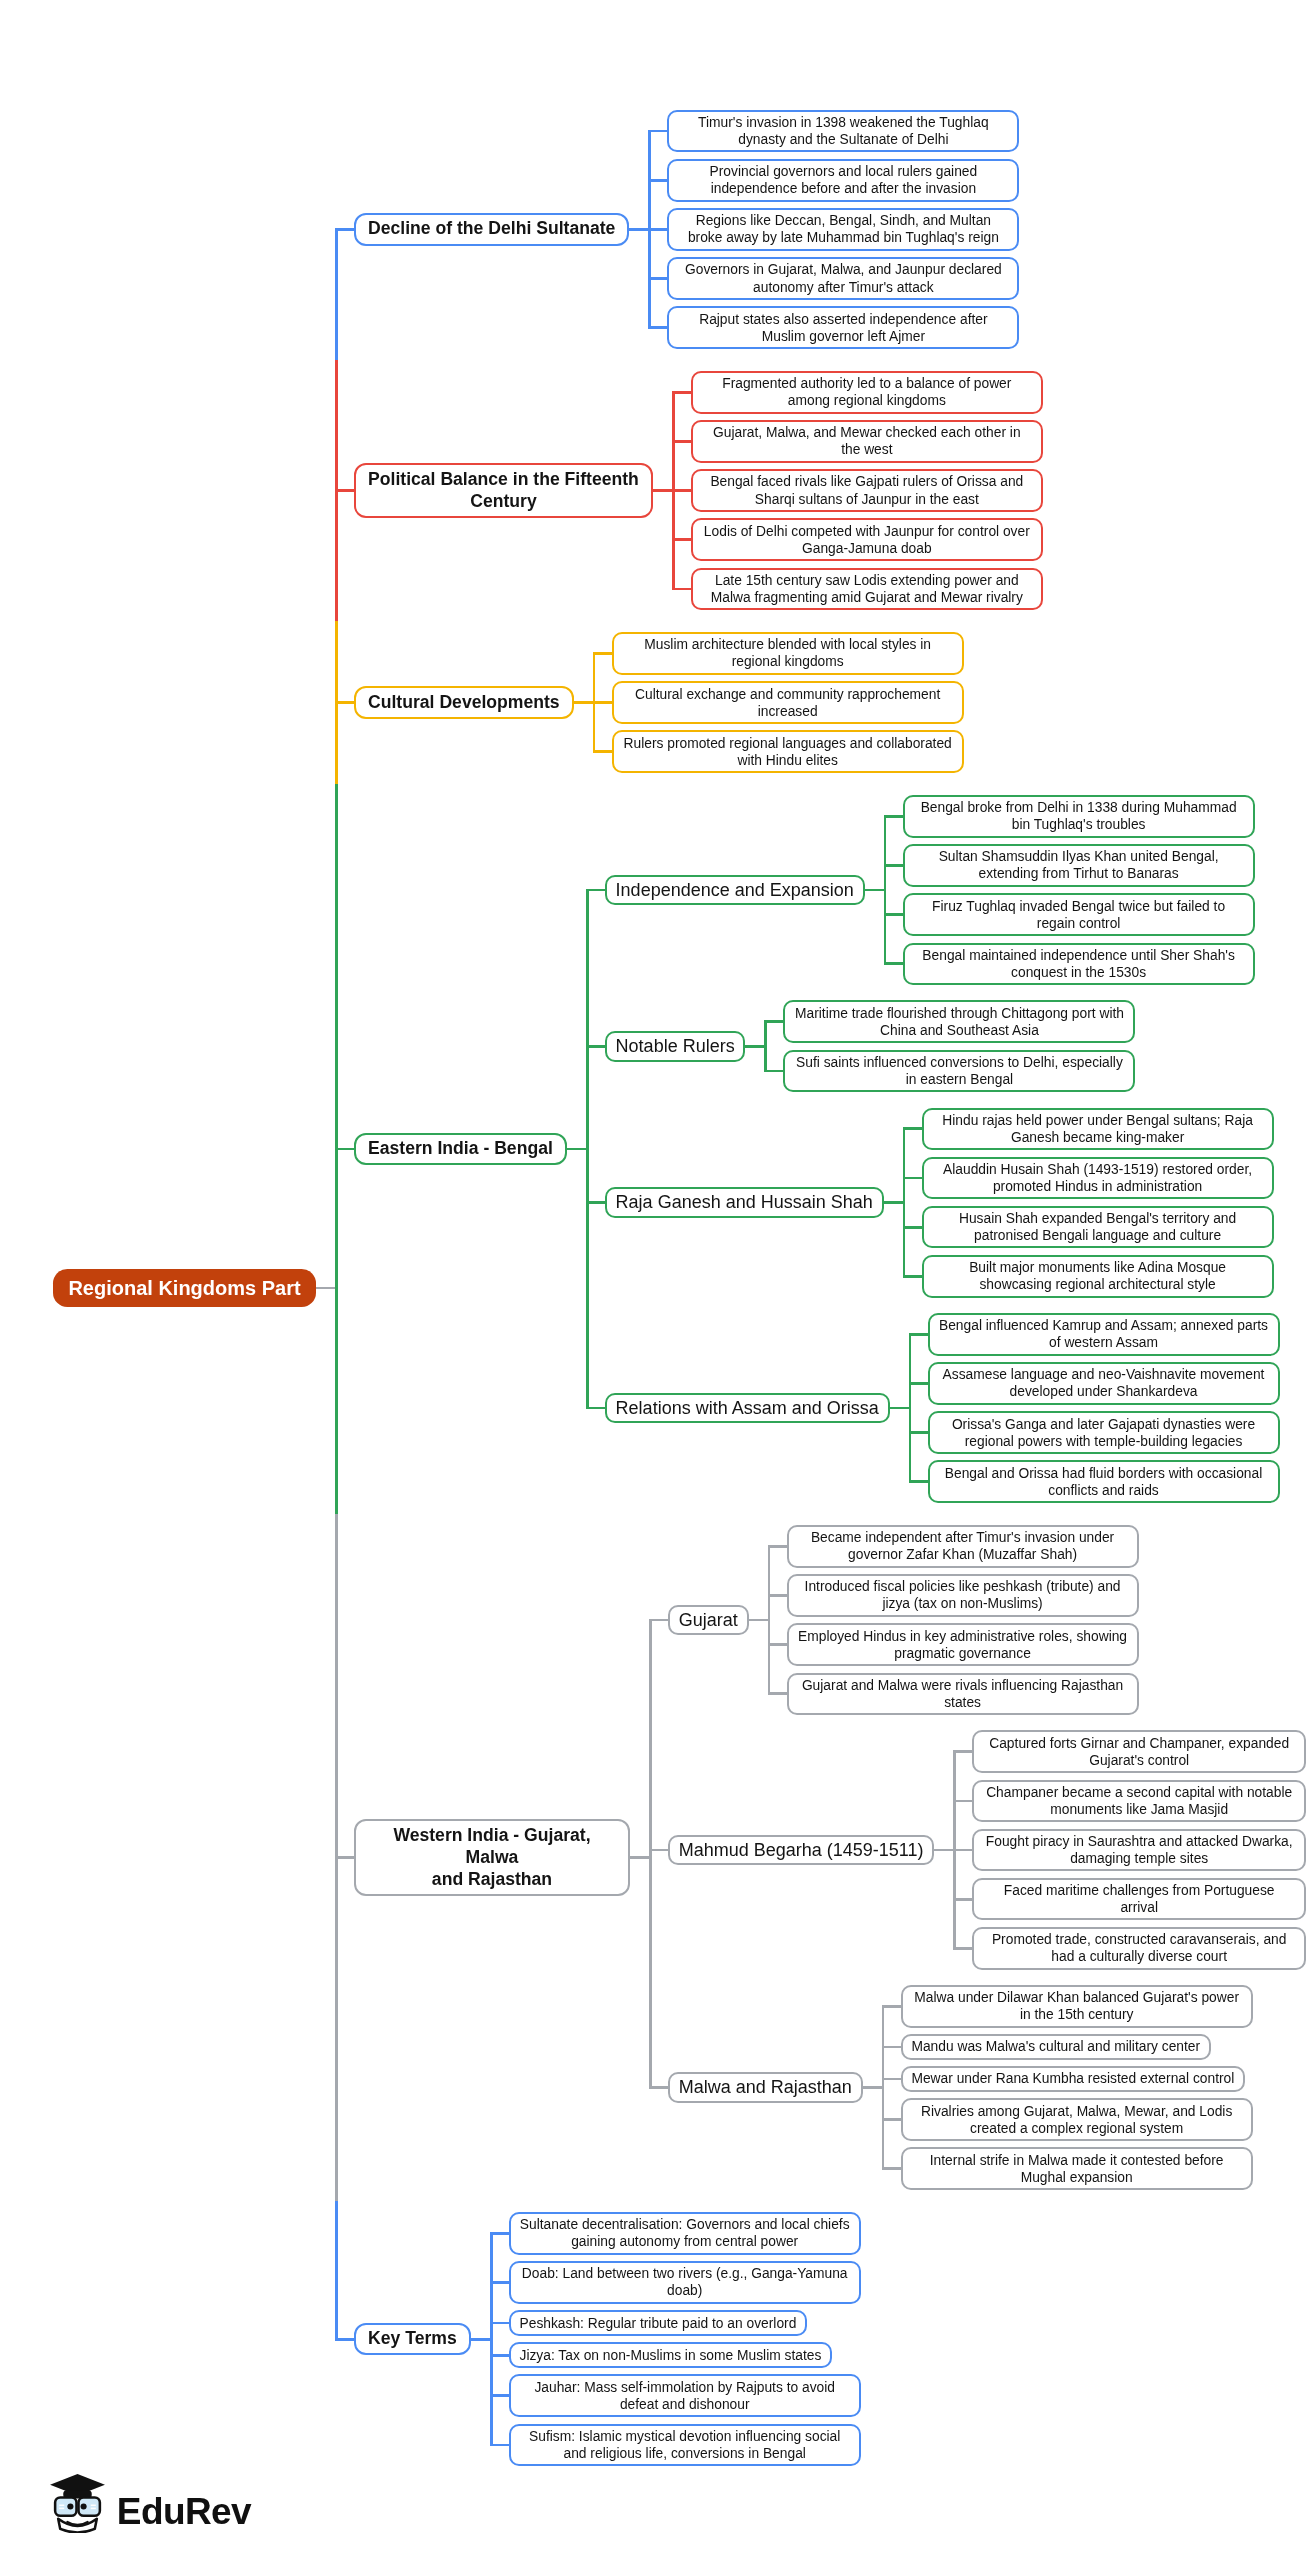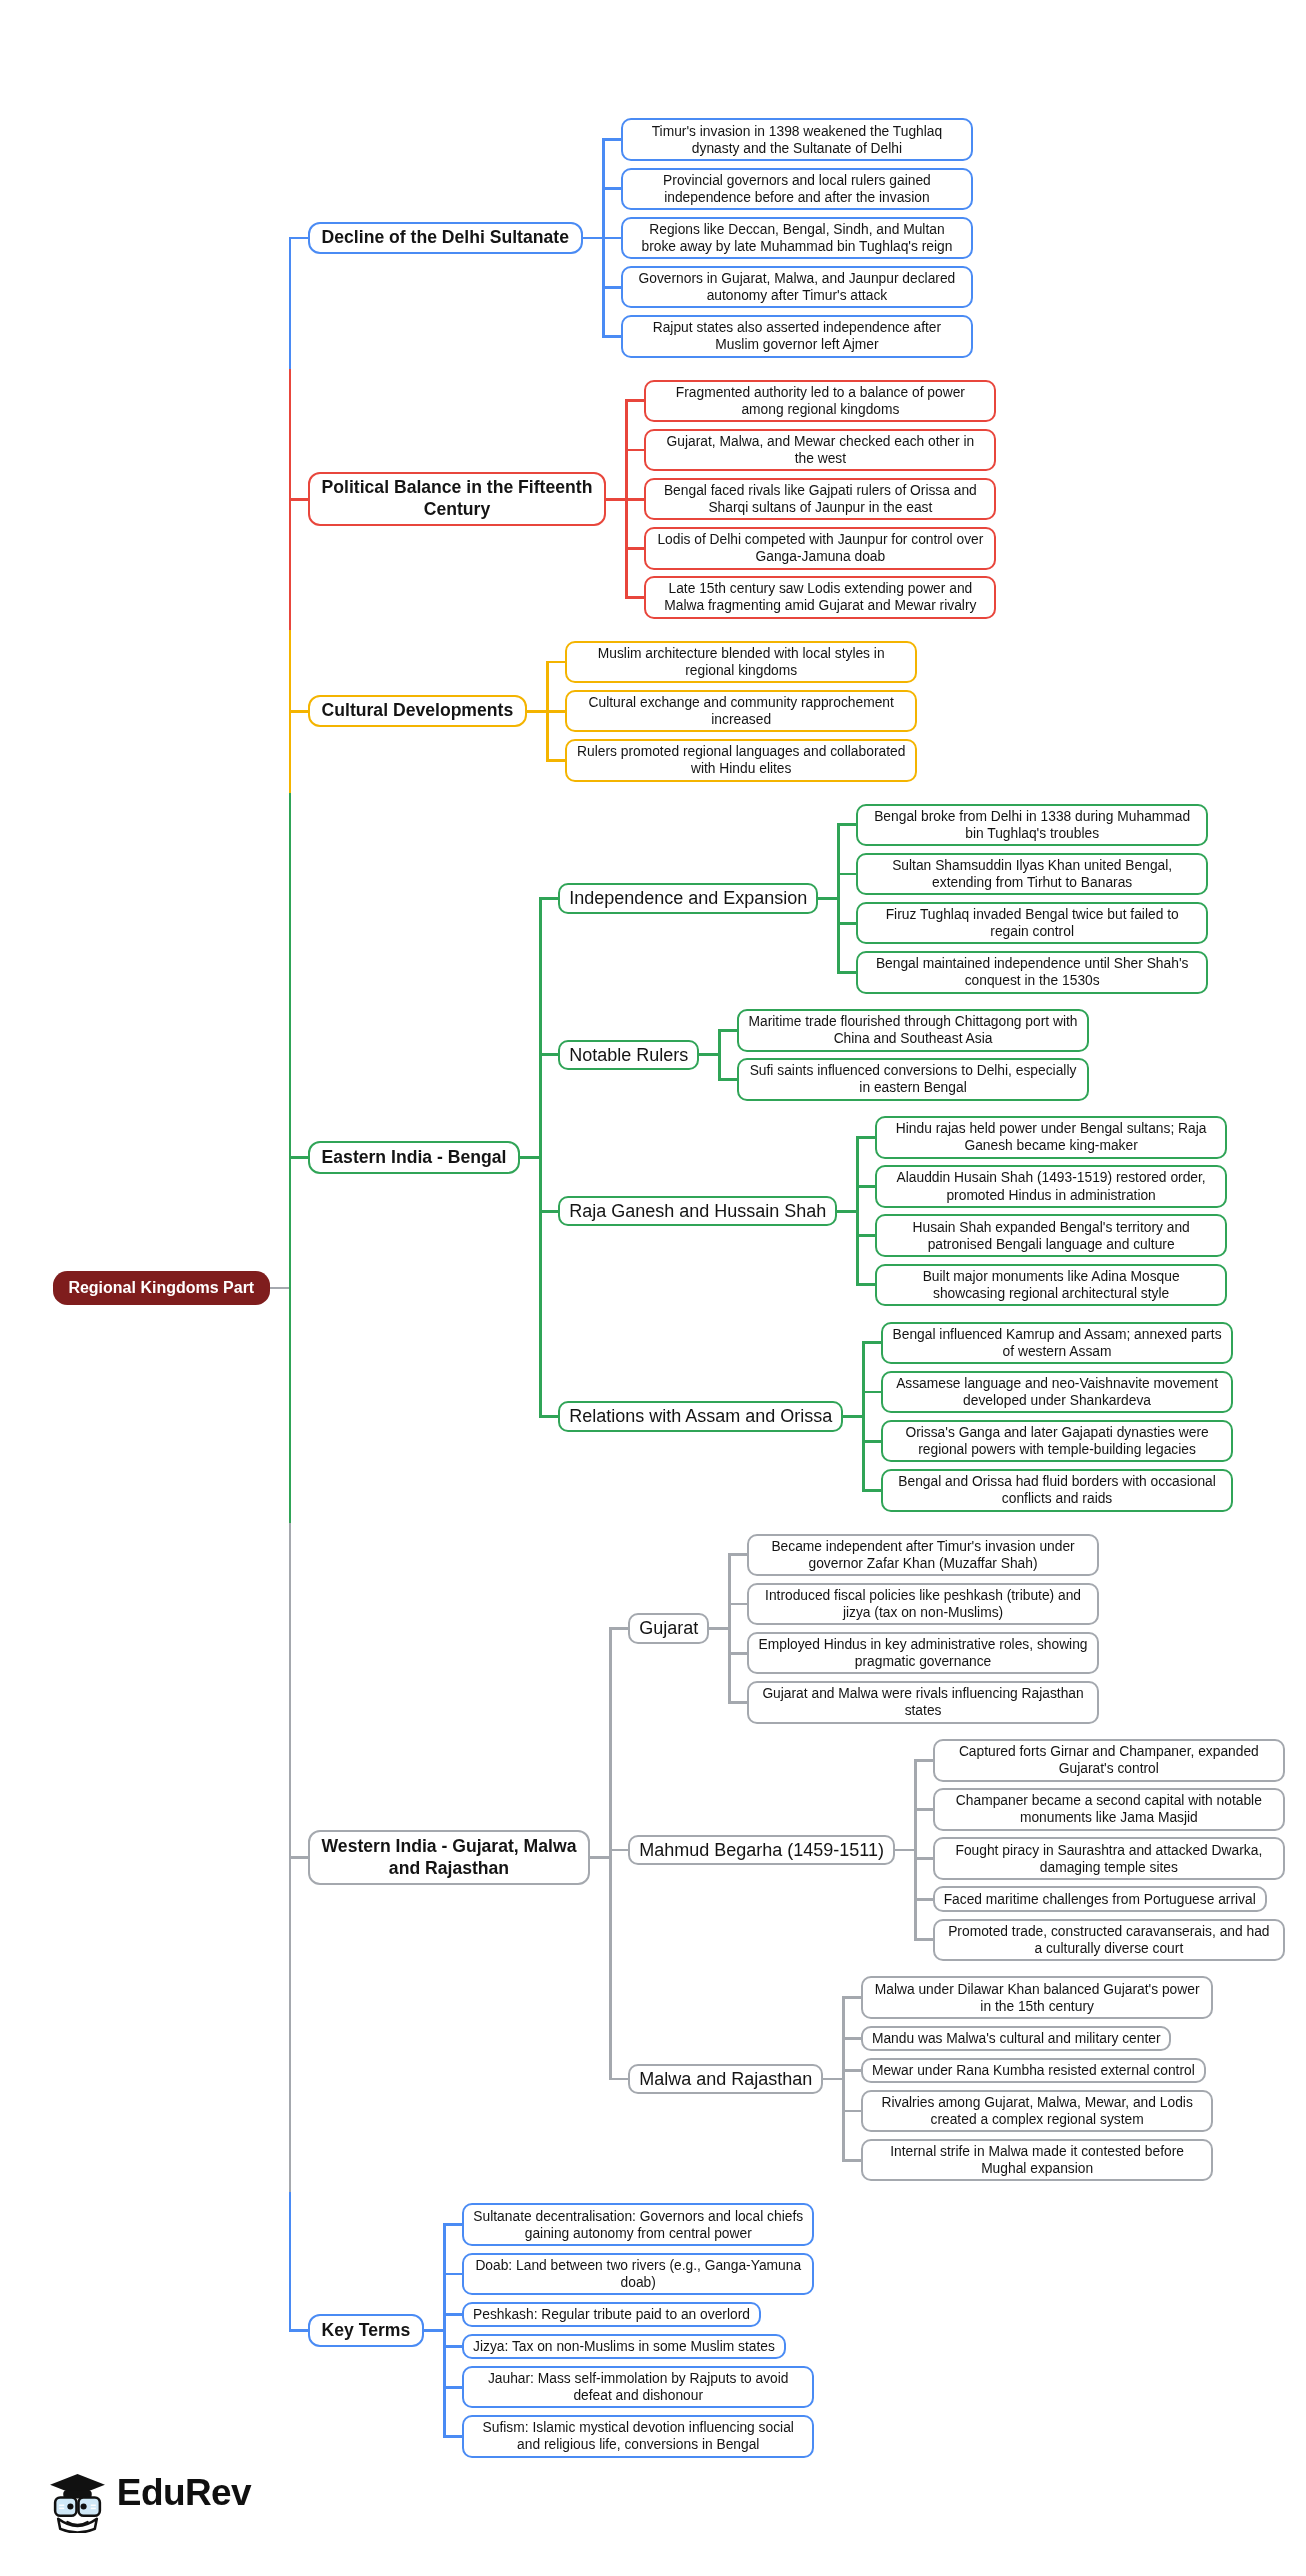--- a/index.html
+++ b/index.html
@@ -39,25 +39,25 @@
     background:#ffffff;border:2.2px solid var(--c);border-radius:10px;
     text-align:center;font-size:13.8px;line-height:1.24;padding:2.2px 8.8px;
     max-width:352px;box-sizing:border-box;
   }
   .node.header{
     font-size:17.6px;line-height:1.25;border-width:2.8px;border-radius:12px;
     padding:3.3px 12px;max-width:none;white-space:pre-line;font-weight:bold;
   }
   .node.sublabel{font-size:18px;white-space:nowrap;max-width:none;}
   .node.root{
-    background:#7f1d1d;border:none;color:#ffffff;font-weight:bold;
-    font-size:16px;padding:6.6px 15.4px;border-radius:14.3px;white-space:nowrap;
+    background:#c2410c;border:none;color:#ffffff;font-weight:bold;
+    font-size:20px;padding:6.6px 15.4px;border-radius:14.3px;white-space:nowrap;
   }
 
-  .brand{position:absolute;left:47px;bottom:43px;display:flex;align-items:flex-start;gap:8.8px;}
+  .brand{position:absolute;left:47px;bottom:43px;display:flex;align-items:flex-end;gap:8.8px;}
   .brand svg{display:block;}
   .brand-text{font-size:37px;font-weight:bold;color:#101010;letter-spacing:-0.6px;}
 </style>
 </head>
 <body>
 
 <div class="canvas">
   <div class="tree">
 
     <div class="node root">Regional Kingdoms Part</div>

